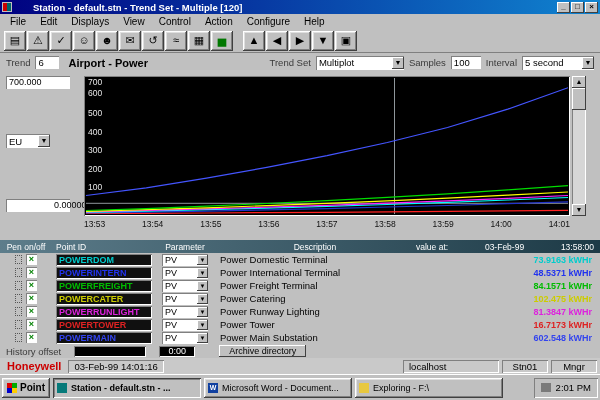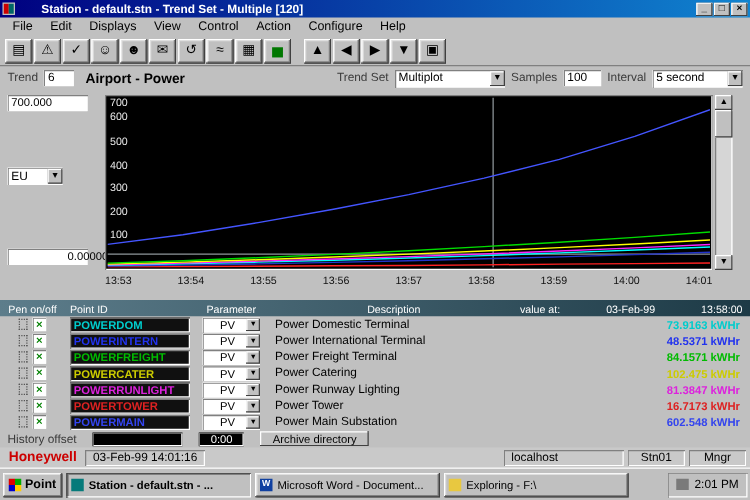--- a/index.html
+++ b/index.html
@@ -69,32 +69,32 @@
   .phead .col-desc { text-align:center; }
   .col-valgrp { width:190px; display:flex; justify-content:space-between; padding:0 6px; }
   .prow { height:13px; display:flex; align-items:center; flex:0 0 auto; }
   .sel { width:7px; height:9px; border:1px dotted #555; margin-right:4px; display:inline-block; }
   .cbx { width:11px; height:11px; background:#fff; display:inline-block; text-align:center; line-height:10px; }
   .cbx i { color:#008000; font-style:normal; font-weight:bold; font-size:9px; }
   .col-pen { display:flex; align-items:center; justify-content:center; }
   .idbox { display:inline-block; width:96px; background:#101010; font-weight:bold; font-size:9px;
            padding:1px 3px; }
   .pbox { display:flex; align-items:center; width:46px; height:12px; background:#fff; font-size:9px;
-          padding-left:14px; margin:0 auto; }
+          padding-left:3px; margin:0 auto; }
   .pbox .parrow { margin-left:auto; width:11px; height:10px; background:#c0c0c0; font-size:6px;
                   line-height:10px; text-align:center; }
   .col-desc.cell { font-size:9.5px; white-space:nowrap; overflow:hidden; }
   .col-val { width:148px; text-align:right; padding-right:8px; font-weight:bold; font-size:9px; }
 
   
   .history { height:14px; display:flex; align-items:center; gap:13px; padding:0 6px; flex:0 0 auto; }
   .blackbox { width:72px; height:11px; background:#000; }
   .timefld { width:36px; height:11px; background:#000; color:#fff; font-size:9px; text-align:center;
              line-height:11px; }
-  .archbtn { height:12px; background:#c0c0c0; font-size:9px; padding:0 10px; line-height:12px; }
+  .archbtn { height:12px; background:#c0c0c0; font-size:9px; padding:0 10px; line-height:12px;margin-left:11px; }
 
   
   .statusbar { height:16px; margin-top:auto; display:flex; align-items:center; gap:3px; padding:0 3px;
                background:#c9c9c9; flex:0 0 auto; }
   .brand { color:#cc0000; font-weight:bold; font-size:11px; padding:0 4px; }
   .spanel { height:13px; font-size:9.5px; padding:1px 6px; white-space:nowrap; }
   .host { width:96px; }
   .small-p { width:46px; text-align:center; }
 
   

